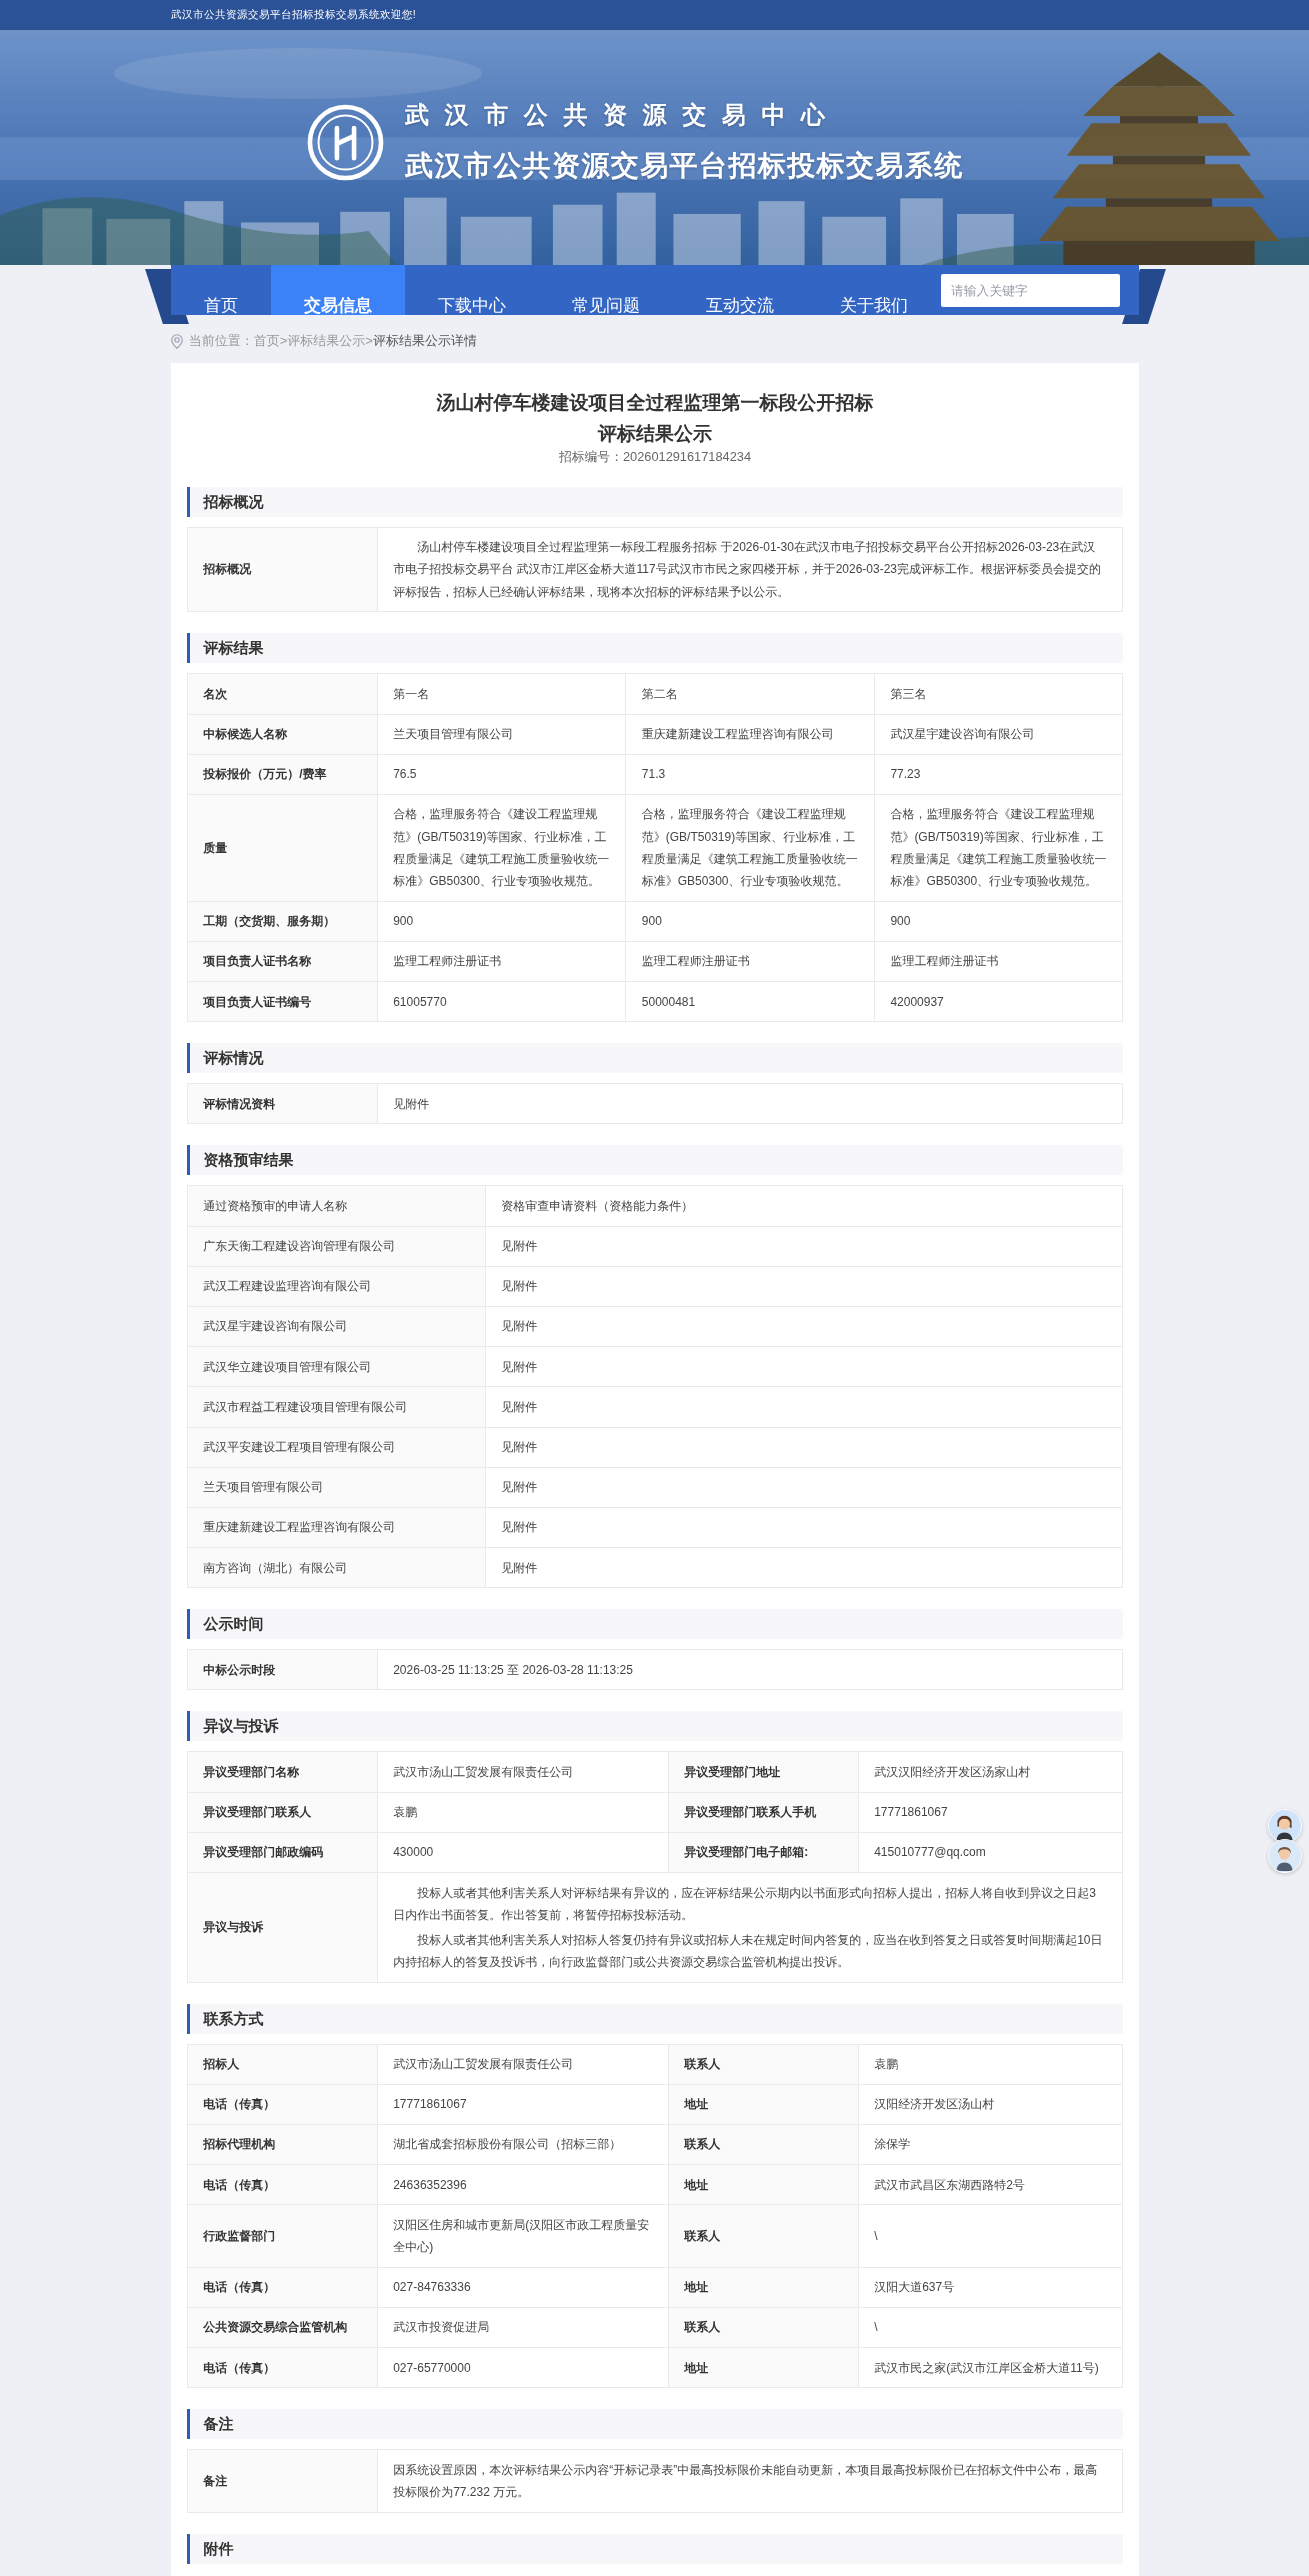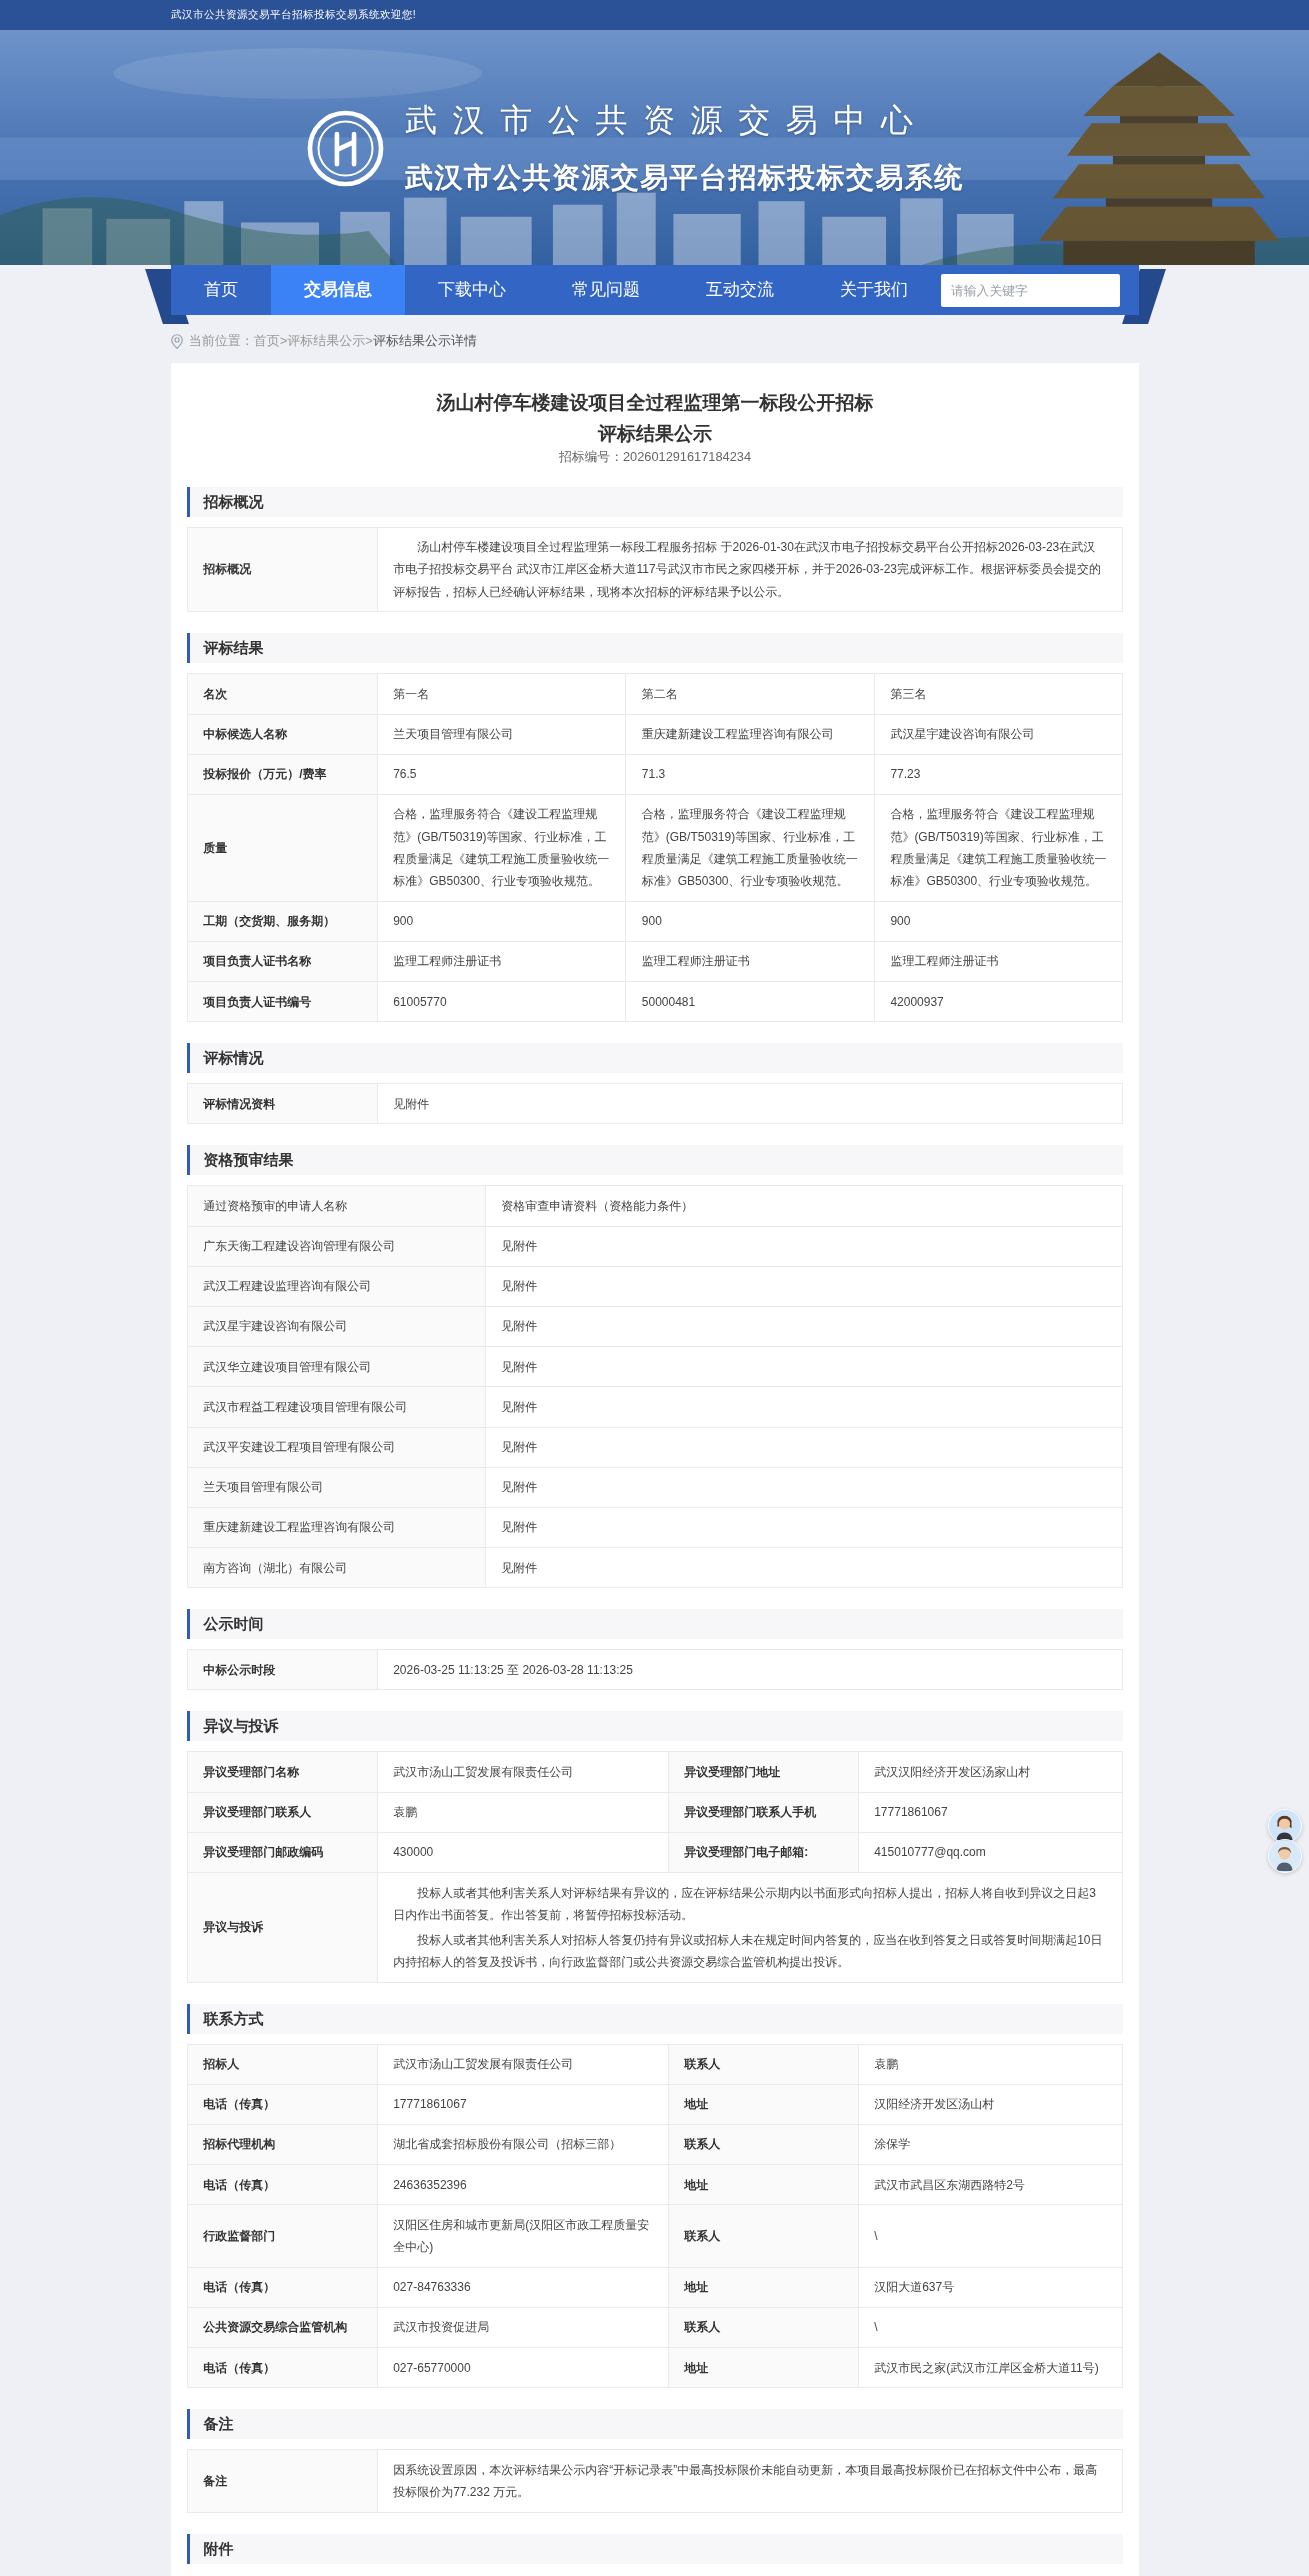--- a/index.html
+++ b/index.html
@@ -17,33 +17,33 @@
   .welcome { color: #fff; font-size: 10.6px; letter-spacing: 0.4px; }
 
   
   .banner {
     height: 234px; position: relative; overflow: hidden;
     background: linear-gradient(180deg, #6d93c9 0%, #4a74b4 55%, #33619f 100%);
   }
   .banner svg.scene { position: absolute; left: 0; bottom: 0; width: 1310px; height: 234px; display: block; }
   .brand { position: absolute; left: 50%; top: 68px; transform: translateX(-50%); width: 968px; padding-left: 135px; display: flex; align-items: center; }
   .brand .logo { width: 79px; height: 79px; flex: 0 0 auto; margin-right: 20px; }
-  .brand-text .t1 { color: #fff; font-size: 32px; font-weight: 400; letter-spacing: 15.6px; text-shadow: 0 1.4px 2.8px rgba(0,0,0,.25); white-space: nowrap; }
+  .brand-text .t1 { color: #fff; font-size: 24px; font-weight: 700; letter-spacing: 15.6px; text-shadow: 0 1.4px 2.8px rgba(0,0,0,.25); white-space: nowrap; }
   .brand-text .t2 { color: #fff; font-size: 28px; font-weight: 700; letter-spacing: 1.4px; margin-top: 16px; text-shadow: 0 1.4px 2.8px rgba(0,0,0,.25); white-space: nowrap; }
 
   
   .navwrap { background: transparent; margin-top: 0px; }
   .nav { position: relative; height: 50px; background: #3366c4; display: flex; align-items: stretch; }
   .nav::before, .nav::after {
     content: ""; position: absolute; top: 4.3px; width: 25.5px; height: 55px; background: #24498c; z-index: -1;
   }
   .nav::before { left: -17px; transform: skewX(18deg); }
   .nav::after  { right: -17px; transform: skewX(-18deg); }
   .nav-item {
-    color: #fff; font-size: 17px; line-height: 50px; padding: 0 33px; cursor: pointer; white-space: nowrap;
+    color: #fff; font-size: 17px; line-height: 50px; padding: 16px 33px; cursor: pointer; white-space: nowrap;
   }
   .nav-item.active { background: #3b82f6; font-weight: bold; }
   .searchbox {
     margin-left: auto; align-self: center; margin-right: 19px;
     width: 264px; height: 33px; background: #fff; border-radius: 2.1px;
     display: flex; align-items: center; overflow: hidden;
   }
   .searchbox input {
     flex: 1; border: none; outline: none; height: 100%; padding: 0 10px;
     font-size: 12.8px; color: #333; font-family: inherit; background: transparent;

